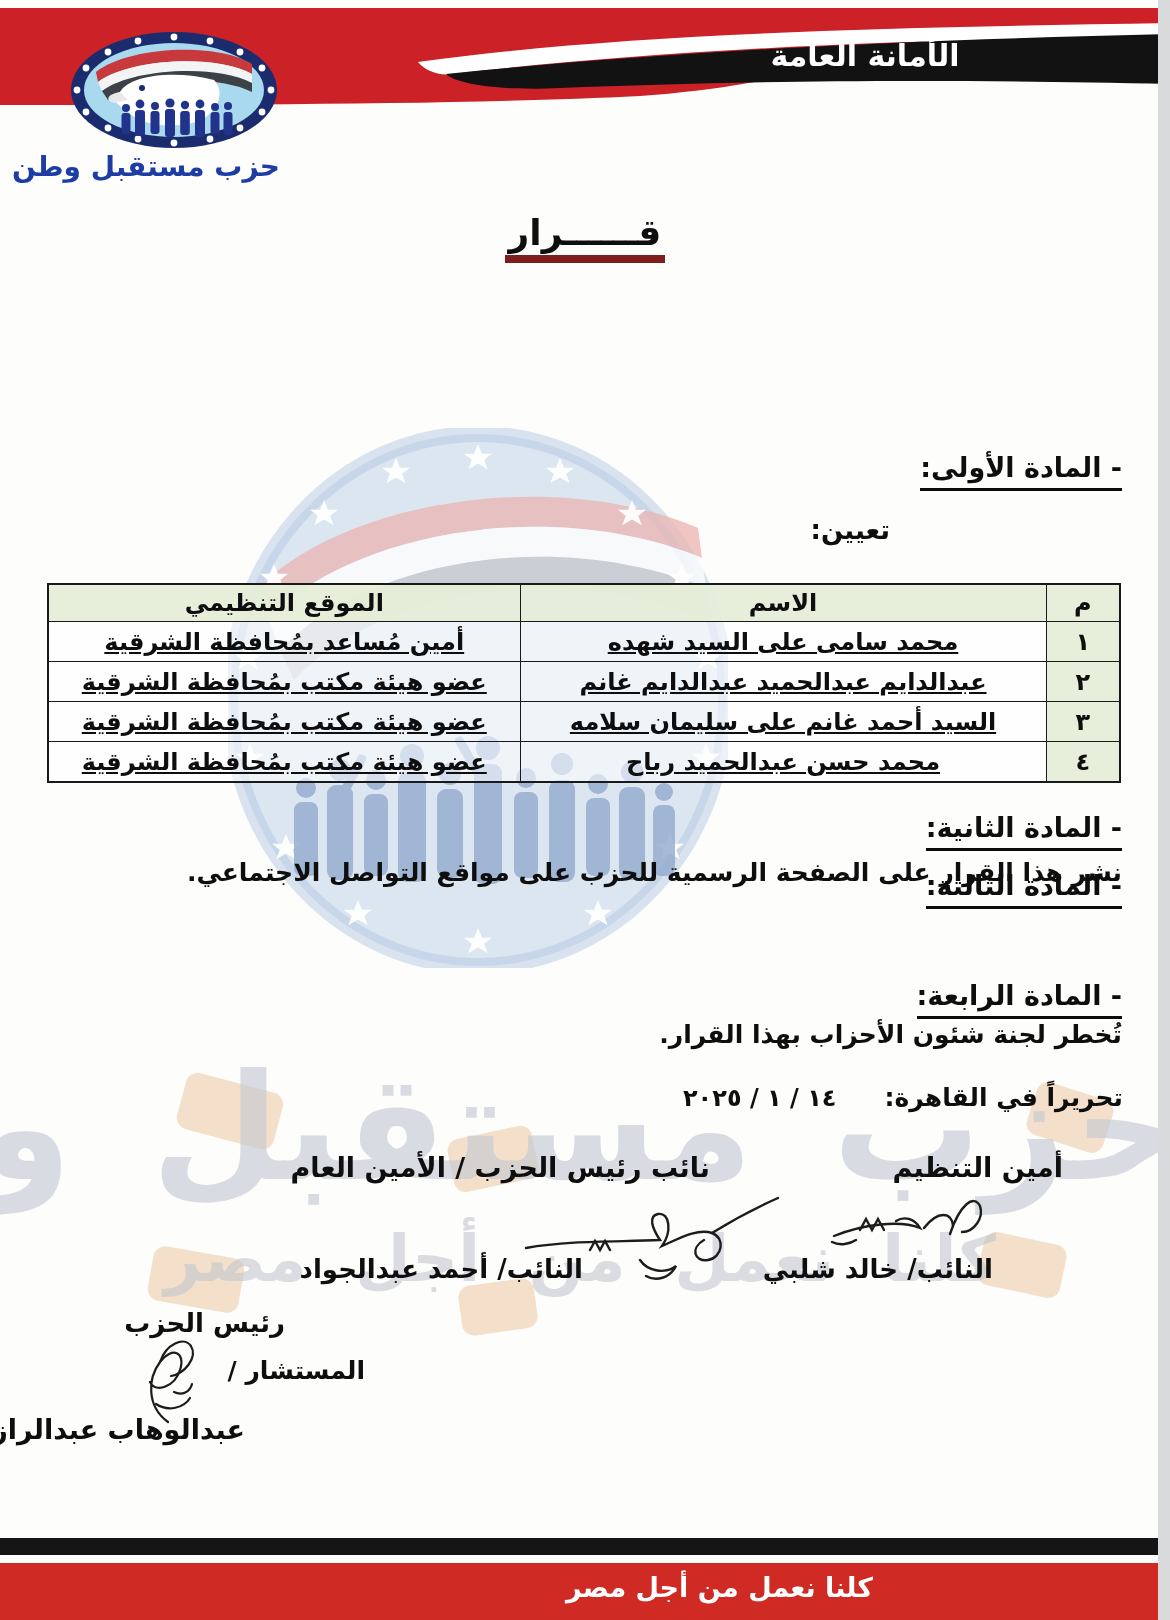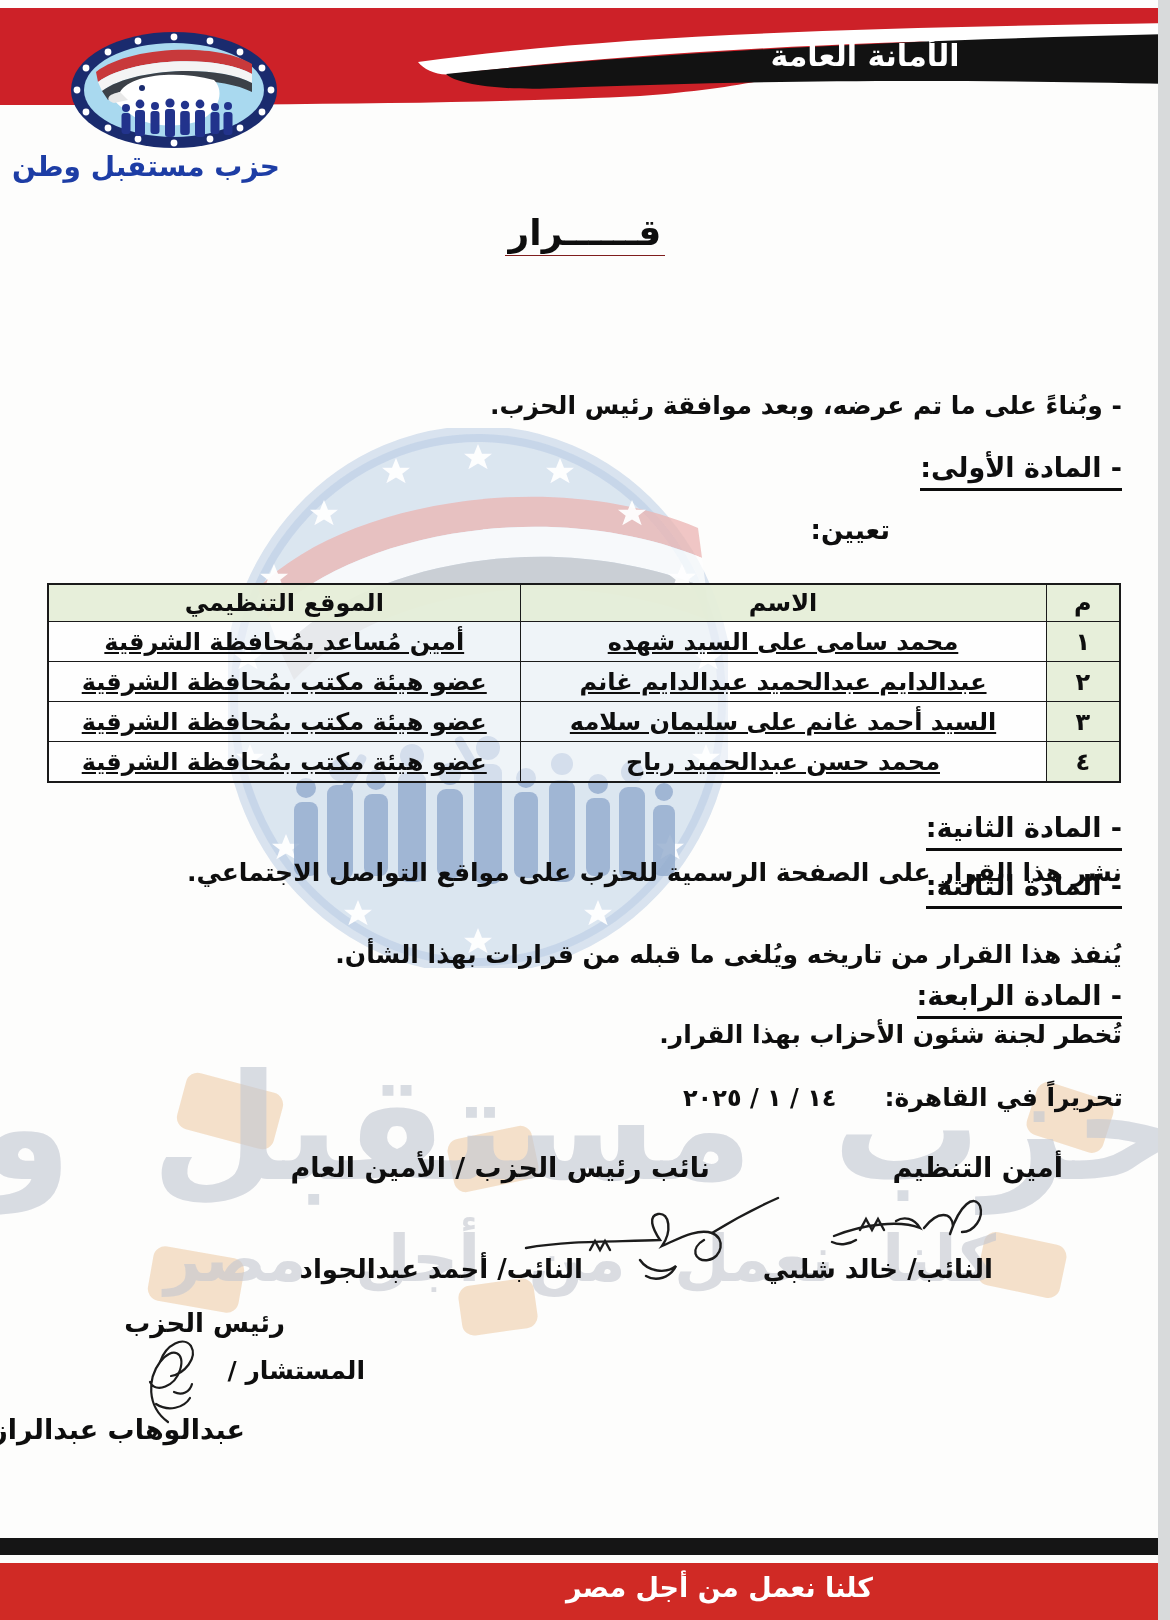--- a/index.html
+++ b/index.html
@@ -19,21 +19,21 @@
     color:#ffffff;font-size:30px;font-weight:700;letter-spacing:1px;
   }
   .logo-wrap{left:60px;top:30px;width:220px;z-index:4;}
   .logo-caption{
     margin-top:-6px;width:212px;text-align:center;
     color:#1d3da5;font-size:28px;font-weight:800;white-space:nowrap;
   }
   
   .t{position:absolute;font-weight:700;white-space:nowrap;}
   .decree-title{top:212px;left:0;right:0;text-align:center;font-size:36px;}
-  .decree-title .u{border-bottom:1px solid #7f1d1d;padding:0 4px 2px;}
+  .decree-title .u{border-bottom:8px solid #7f1d1d;padding:0 4px 2px;}
   .preamble{right:48px;font-size:25px;}
   .p0{top:291px;} .p1{top:343px;} .p2{top:391px;}
   .art-h{right:48px;font-size:27px;}
   .art-h .u{border-bottom:3.5px solid #0c0c0c;padding-bottom:5px;}
   .art-b{right:48px;font-size:25px;font-weight:700;}
   .h1{top:452px;} .appoint{top:515px;right:280px;font-size:26px;}
   .h2{top:812px;} .b2{top:858px;}
   .h3{top:870px;} .b3{top:940px;}
   .h4{top:980px;} .b4{top:1020px;}
   .issued{top:1083px;right:47px;display:flex;gap:48px;align-items:baseline;}
@@ -260,21 +260,20 @@
           </g>
       </g>
     </svg>
     <div class="logo-caption">حزب مستقبل وطن</div>
   </div>
 
   <div class="content t decree-title">
     <span class="u">قــــــرار</span>
   </div>
 
-  <div class="content t preamble p2">- وبُناءً على ما تم عرضه، وبعد موافقة رئيس الحزب.</div>
 
   <div class="content t art-h h1">
     <span class="u">- المادة الأولى:</span>
   </div>
   <div class="content t appoint">تعيين:</div>
 
   <div class="content table-wrap">
     <table class="appointments">
       <colgroup>
           <col style="width:74px">
@@ -312,21 +311,20 @@
   </div>
 
   <div class="content t art-h h2">
     <span class="u">- المادة الثانية:</span>
   </div>
   <div class="content t art-b b2">نشر هذا القرار على الصفحة الرسمية للحزب على مواقع التواصل الاجتماعي.</div>
 
   <div class="content t art-h h3">
     <span class="u">- المادة الثالثة:</span>
   </div>
-  <div class="content t art-b b3">يُنفذ هذا القرار من تاريخه ويُلغى ما قبله من قرارات بهذا الشأن.</div>
 
   <div class="content t art-h h4">
     <span class="u">- المادة الرابعة:</span>
   </div>
   <div class="content t art-b b4">تُخطر لجنة شئون الأحزاب بهذا القرار.</div>
 
   <div class="content issued">
     <span class="lbl">تحريراً في القاهرة:</span>
     <span class="val">١٤ / ١ / ٢٠٢٥</span>
   </div>

